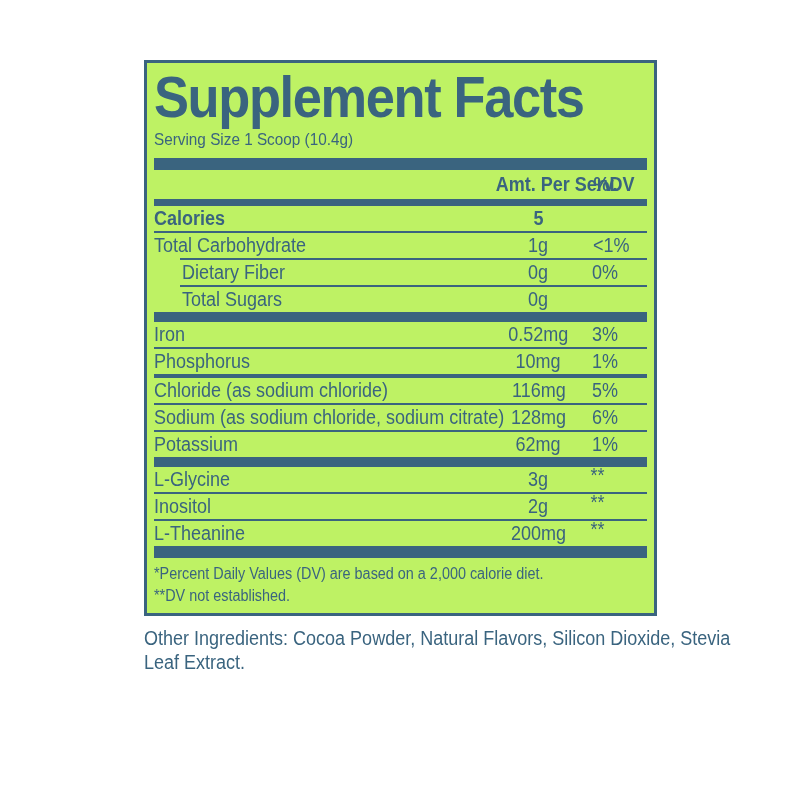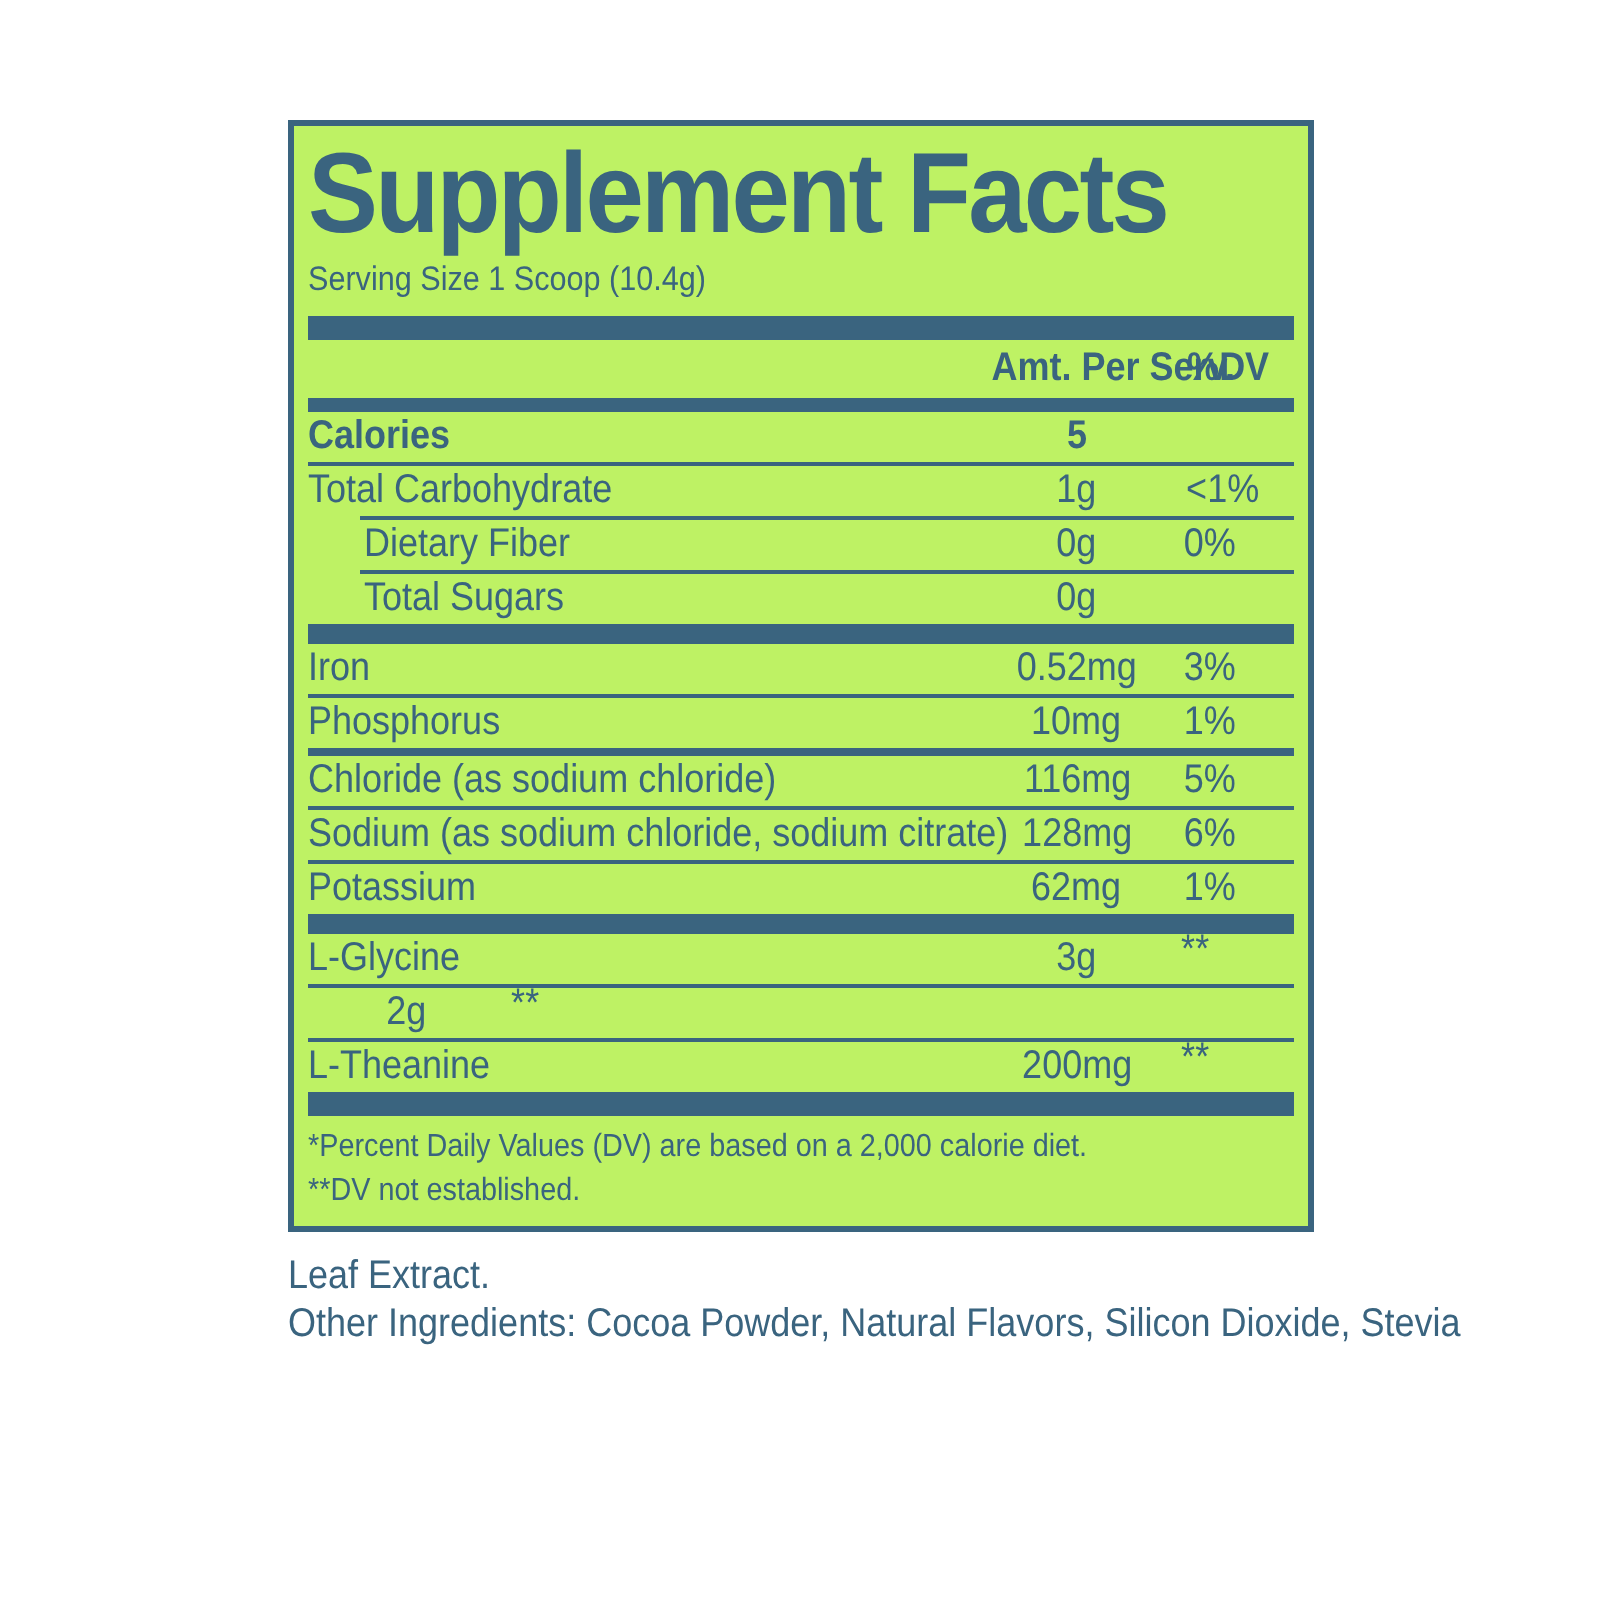--- a/index.html
+++ b/index.html
@@ -199,20 +199,23 @@
         <div class="bar sec"></div>
         <div class="row">
           <div class="name">
             <div><span class="cond">L-Glycine</span></div>
           </div>
           <div class="amt"><span class="cond-c">3g</span></div>
           <div class="dv"><span class="cond-r star">**</span></div>
         </div>
         <div class="sep"></div>
         <div class="row">
+          <div class="name">
+            <div><span class="cond">Inositol</span></div>
+          </div>
           <div class="amt"><span class="cond-c">2g</span></div>
           <div class="dv"><span class="cond-r star">**</span></div>
         </div>
         <div class="sep"></div>
         <div class="row">
           <div class="name">
             <div><span class="cond">L-Theanine</span></div>
           </div>
           <div class="amt"><span class="cond-c">200mg</span></div>
           <div class="dv"><span class="cond-r star">**</span></div>
@@ -223,15 +226,15 @@
 
     <div class="foot">
       <div><span class="cond">*Percent Daily Values (DV) are based on a 2,000 calorie diet.</span></div>
       <div><span class="cond">**DV not established.</span></div>
     </div>
 
   </div>
 </div>
 
 <div class="other">
+  <div><span class="cond">Other Ingredients: Cocoa Powder, Natural Flavors, Silicon Dioxide, Stevia</span></div>
   <div><span class="cond">Leaf Extract.</span></div>
-  <div><span class="cond">Other Ingredients: Cocoa Powder, Natural Flavors, Silicon Dioxide, Stevia</span></div>
 </div>
 
 </body></html>

